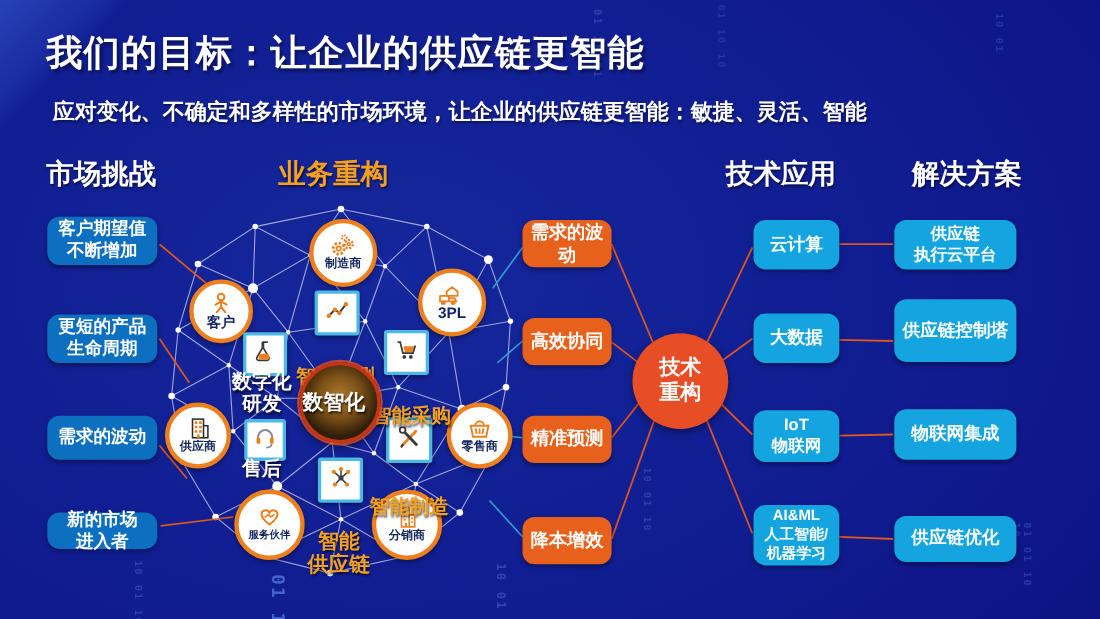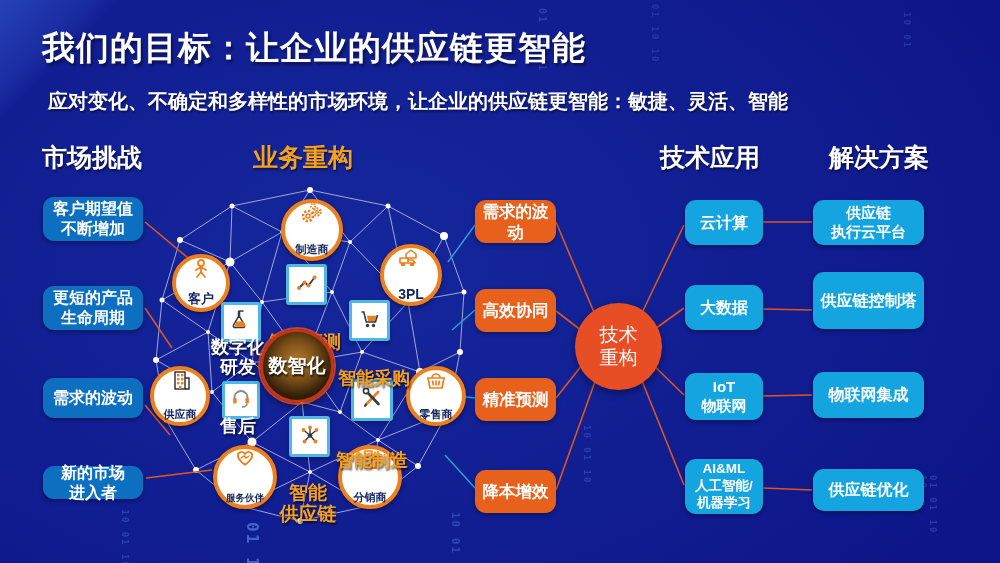--- a/index.html
+++ b/index.html
@@ -52,26 +52,26 @@
   #tb3{top:373px;height:47px;font-size:15px;}
   #tb4{top:459px;height:55px;font-size:13.5px;line-height:1.25;}
 
   .sb{left:813px;width:111px;font-size:16px;}
   #sb1{top:200px;height:45px;font-size:15px;} #sb2{top:272px;height:57px;}
   #sb3{top:372px;height:46px;} #sb4{top:469px;height:42px;}
 
   
   #hub{left:575px;top:303px;width:87px;height:87px;border-radius:50%;background:#e84e26;
     display:flex;align-items:center;justify-content:center;text-align:right;
-    color:#fff;font-weight:normal;font-size:19px;line-height:1.18;
+    color:#fff;font-weight:bold;font-size:19px;line-height:1.18;
     box-shadow:0 3px 8px rgba(0,0,0,.4);}
 
   
   .entity{border-radius:50%;background:#fff;border:4px solid #ee7f1d;z-index:4;
-    display:flex;flex-direction:column;align-items:center;justify-content:space-between;
+    display:flex;flex-direction:column;align-items:center;justify-content:center;
     box-shadow:0 2px 5px rgba(0,0,0,.4);}
   .entity .lbl{color:#12255e;font-weight:bold;margin-top:-1px;}
   .entity svg{display:block;}
   #e-manu{left:281px;top:199px;width:54px;height:54px;}
   #e-cust{left:172px;top:254px;width:50px;height:50px;}
   #e-3pl{left:380px;top:244px;width:54px;height:54px;}
   #e-supp{left:150px;top:366px;width:52px;height:52px;}
   #e-ret{left:406px;top:366px;width:52px;height:52px;}
   #e-partner{left:213px;top:445px;width:56px;height:56px;}
   #e-dist{left:338px;top:445px;width:56px;height:56px;}
@@ -92,24 +92,24 @@
   .cap-orange{color:#f5a01e;margin-top:31px;}
   .cap-white{color:#fff;}
   #lb-predict{left:250px;top:302px;font-size:18px;}
   #lb-rd{left:183px;top:338px;font-size:18px;}
   #lb-proc{left:319px;top:338px;font-size:18px;}
   #lb-after{left:183px;top:417px;font-size:18px;}
   #lb-mfg{left:317px;top:420px;font-size:18px;}
   #lb-chain{left:253px;top:452px;font-size:19px;}
 
   
-  #sphere{left:260px;top:329px;width:68px;height:68px;border-radius:50%;z-index:5;
+  #sphere{left:272px;top:329px;width:68px;height:68px;border-radius:50%;z-index:5;
     background:radial-gradient(circle at 50% 42%, #b07a2e 0%, #7a4f16 38%, #33200a 68%, #120d08 100%);
     border:3px solid #c43512;box-shadow:0 0 0 2px rgba(232,78,38,.8), 0 3px 8px rgba(0,0,0,.6);
-    display:flex;align-items:center;justify-content:center;}
+    display:flex;align-items:center;justify-content:flex-start;}
   #sphere span{color:#fff;font-weight:bold;font-size:19px;text-shadow:1px 2px 2px rgba(0,0,0,.8);}
 
   svg.layer{position:absolute;left:0;top:0;z-index:1;}
   .z2{z-index:2;} .z3{z-index:3;}
 </style>
 </head>
 <body>
 
 <div id="slide">
 

